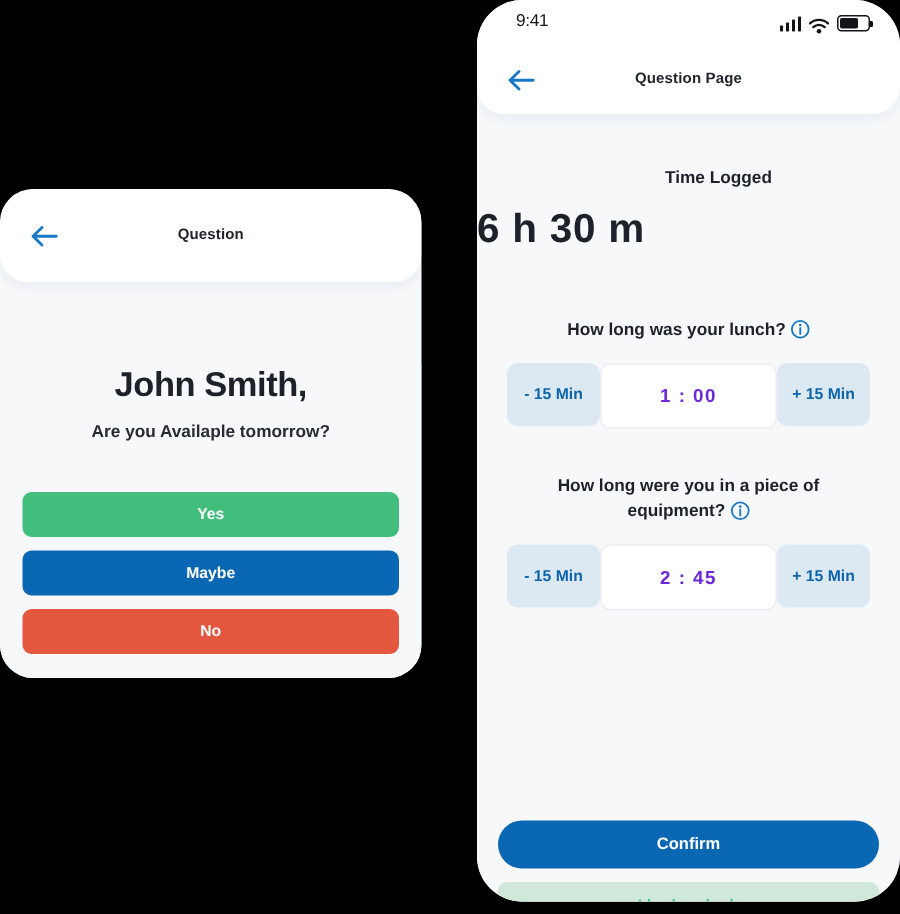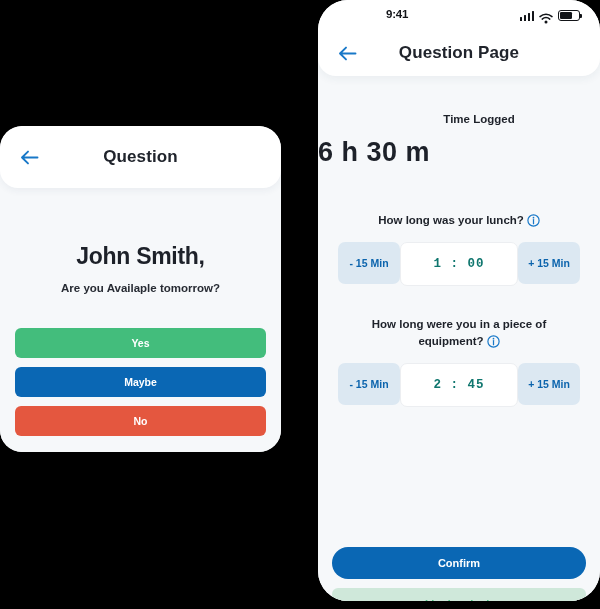--- a/index.html
+++ b/index.html
@@ -52,21 +52,21 @@
     justify-content: center;
     cursor: pointer;
   }
 
   .hdr-title {
     position: absolute;
     left: 0; right: 0;
     top: 50%;
     transform: translateY(-50%);
     text-align: center;
-    font-size: 17px;
+    font-size: 10px;
     font-weight: 700;
     color: #20242c;
     letter-spacing: 0.1px;
   }
 
   #left-body {
     position: relative;
     padding-top: 0;
     height: 264px;
     background: #f6f8fa;
@@ -125,24 +125,23 @@
     height: 30px;
     background: #ffffff;
     z-index: 4;
   }
 
   .status-time {
     position: absolute;
     left: 26px;
     top: 8px;
     font-size: 11.5px;
-    font-weight: 700;
+    font-weight: 400;
     color: #121418;
     letter-spacing: -0.2px;
-    margin-left: 42px;
   }
 
   .status-icons {
     position: absolute;
     right: 20px;
     top: 9px;
     display: flex;
     align-items: flex-end;
     gap: 5px;
     height: 12px;
@@ -262,24 +261,23 @@
     height: 44px;
     max-width: 118px;
     background: #ffffff;
     border: 1px solid #eceef1;
     border-radius: 7px;
     display: flex;
     align-items: center;
     justify-content: center;
     font-size: 12.5px;
     font-weight: 600;
-    color: #0f766e;
+    color: #6d28d9;
     letter-spacing: 1px;
     cursor: text;
-    font-family: Liberation Mono, monospace;
   }
 
   .bottom-actions {
     position: absolute;
     left: 0; right: 0;
     bottom: 0px;
     padding: 0 14px 18px 14px;
   }
 
   .confirm-btn {

